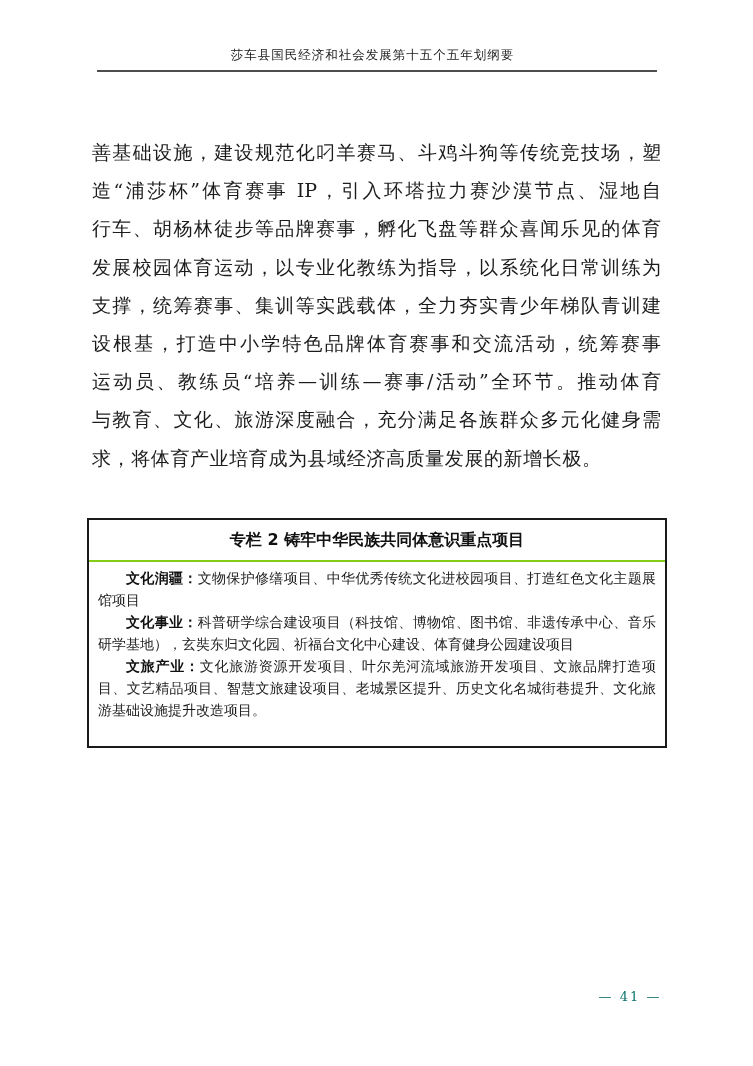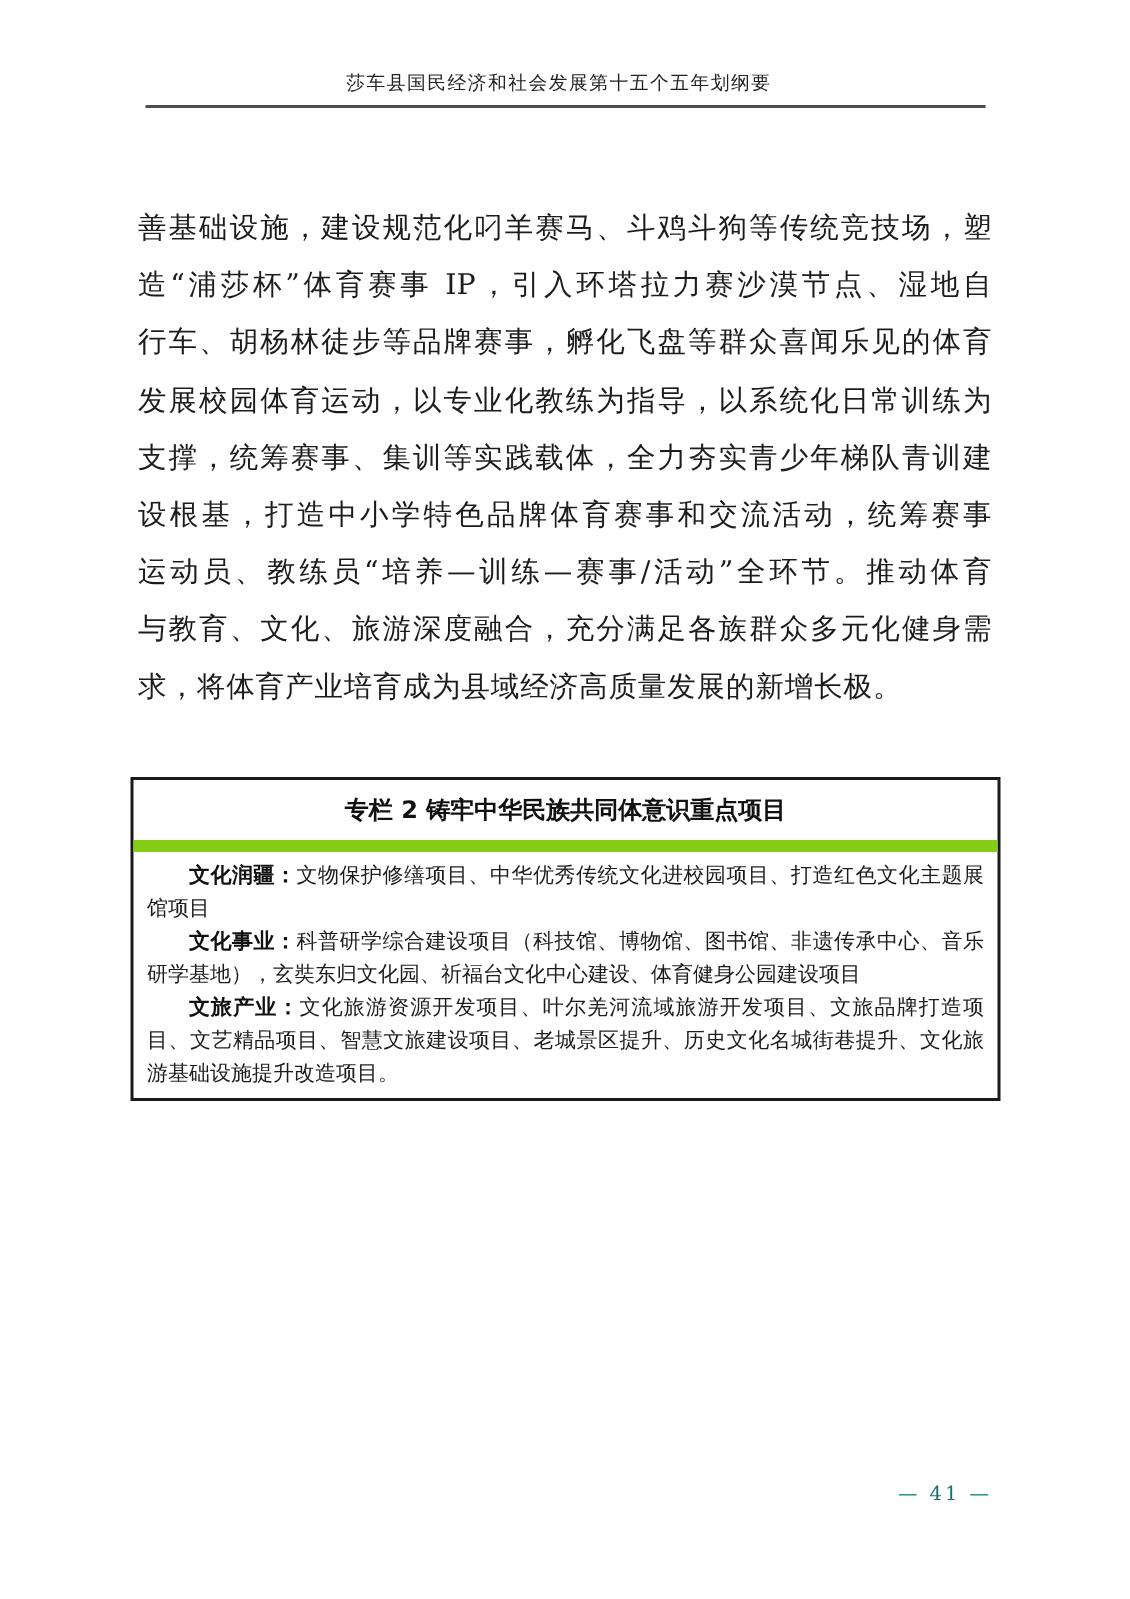--- a/index.html
+++ b/index.html
@@ -64,24 +64,24 @@
     background: #ffffff;
   }
   .callout-title {
     height: 40px;
     line-height: 40px;
     text-align: center;
     font-weight: bold;
     font-size: 16px;
     color: #111111;
     font-family: "DejaVu Sans", "Liberation Sans", sans-serif;
-    border-bottom: 8px solid #84cc16;
+    border-bottom: 2px solid #84cc16;
   }
   .callout-body {
-    padding: 5px 9px 5px 9px;
+    padding: 5px 9px 25px 9px;
   }
   .callout-entry {
     margin: 0;
     font-size: 14px;
     line-height: 22px;
     text-indent: 2em;
     text-align: justify;
     color: #1c1c1c;
   }
   .entry-label {

